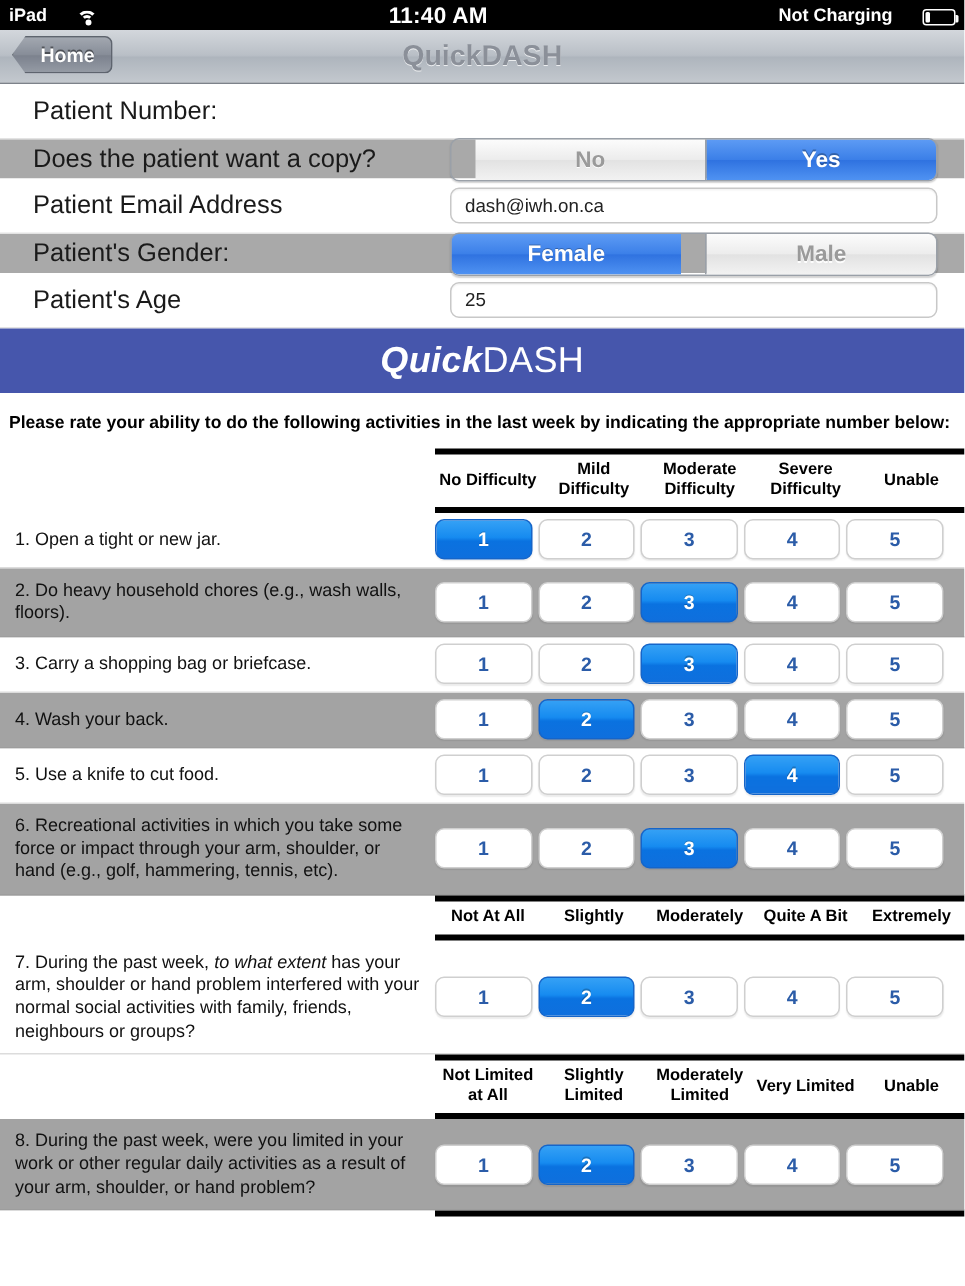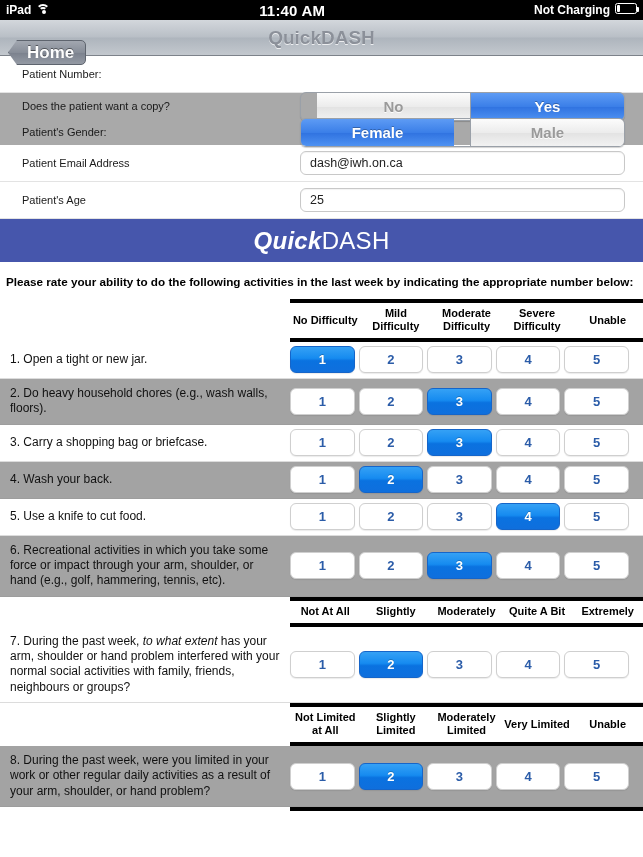--- a/index.html
+++ b/index.html
@@ -10,21 +10,21 @@
     overflow: hidden;
   }
   #app { position: relative; width: 643px; height: 857px; overflow: hidden; }
 
   
   .statusbar {
     height: 20px; background: #000000; color: #ffffff;
     display: flex; align-items: center; justify-content: space-between;
     padding: 0 6px; font-size: 12px; font-weight: bold;
   }
-  .sb-left, .sb-right { display: flex; align-items: flex-start; gap: 5px; }
+  .sb-left, .sb-right { display: flex; align-items: flex-end; gap: 20px; }
   .sb-center { font-size: 15px; font-weight: bold; letter-spacing: .2px; }
   .wifi-icon { display:inline-block; width: 14px; height: 11px; position: relative; }
   .wifi-icon i { position:absolute; display:block; border: 2px solid #fff;
      border-bottom-color: transparent; border-left-color: transparent;
      border-right-color: transparent; border-radius: 50%; }
   .wifi-icon i:nth-child(1){ width:14px; height:14px; left:0; top:1px; }
   .wifi-icon i:nth-child(2){ width:8px; height:8px; left:3px; top:4px; }
   .wifi-icon i:nth-child(3){ width:3px; height:3px; left:5.5px; top:7px;
      border-color:#fff; background:#fff; border-radius:50%; }
   .battery { width: 22px; height: 11px; border: 1.5px solid #fff; border-radius: 2.5px;
@@ -36,35 +36,35 @@
   
   .navbar {
     height: 36px; position: relative;
     background: linear-gradient(to bottom, #d3d7dc 0%, #b9bfc6 48%, #aeb5bd 52%, #c3c8ce 100%);
     border-bottom: 1px solid #7d828a;
     display: flex; align-items: center; justify-content: center;
   }
   .nav-title { font-size: 19px; font-weight: bold; color: #8b9099;
     text-shadow: 0 1px 0 rgba(255,255,255,.75); }
   .home-btn {
-    position: absolute; left: 8px; top: 20px; height: 25px; padding: 0 11px 0 15px;
+    position: absolute; left: 8px; top: 4px; height: 25px; padding: 0 11px 0 15px;
     display:flex; align-items:center; justify-content:center;
-    font-size: 17px; font-weight: bold; color: #fdfdfd;
+    font-size: 13px; font-weight: bold; color: #fdfdfd;
     text-shadow: 0 -1px 0 rgba(0,0,0,.45);
     background: linear-gradient(to bottom, #a2a7b0 0%, #878d98 50%, #7b818d 51%, #949aa4 100%);
     border: 1px solid #5e646e; border-radius: 4px 5px 5px 4px;
     clip-path: polygon(9px 0, 100% 0, 100% 100%, 9px 100%, 0 50%);
     padding-left: 18px;
   }
 
   
   .demo-row { display:flex; align-items:center; height: 37px; background:#ffffff;
     border-bottom: 1px solid #e3e3e3; }
   .demo-row.alt { background:#a9a9a9; height: 26px; border-bottom: none; }
-  .demo-label { width: 300px; padding-left: 22px; font-size: 11px; color:#1a1a1a; }
+  .demo-label { width: 300px; padding-left: 22px; font-size: 17px; color:#1a1a1a; }
   .demo-field { flex: 1; padding-right: 18px; }
 
   .textfield {
     width: 100%; height: 24px; background:#fff;
     border: 1px solid #c8c8c8; border-radius: 6px;
     font-size: 12.5px; color: #222; padding: 0 9px;
     font-family: "Liberation Sans", sans-serif;
     box-shadow: inset 0 1px 1px rgba(0,0,0,.05);
   }
 
@@ -153,34 +153,34 @@
     <div class="demo-row alt">
       <div class="demo-label">Does the patient want a copy?</div>
       <div class="demo-field">
         <div class="segmented">
           <div class="seg off">No</div>
           <div class="seg on">Yes</div>
         </div>
       </div>
     </div>
 
+    <div class="demo-row">
+      <div class="demo-label">Patient Email Address</div>
+      <div class="demo-field">
+        <input class="textfield" type="text" value="dash@iwh.on.ca" style="">
+      </div>
+    </div>
+
     <div class="demo-row alt">
       <div class="demo-label">Patient's Gender:</div>
       <div class="demo-field">
         <div class="segmented">
           <div class="seg on">Female</div>
           <div class="seg off">Male</div>
         </div>
-      </div>
-    </div>
-
-    <div class="demo-row">
-      <div class="demo-label">Patient Email Address</div>
-      <div class="demo-field">
-        <input class="textfield" type="text" value="dash@iwh.on.ca" style="">
       </div>
     </div>
 
     <div class="demo-row">
       <div class="demo-label">Patient's Age</div>
       <div class="demo-field">
         <input class="textfield" type="text" value="25" style="">
       </div>
     </div>
   </div>

